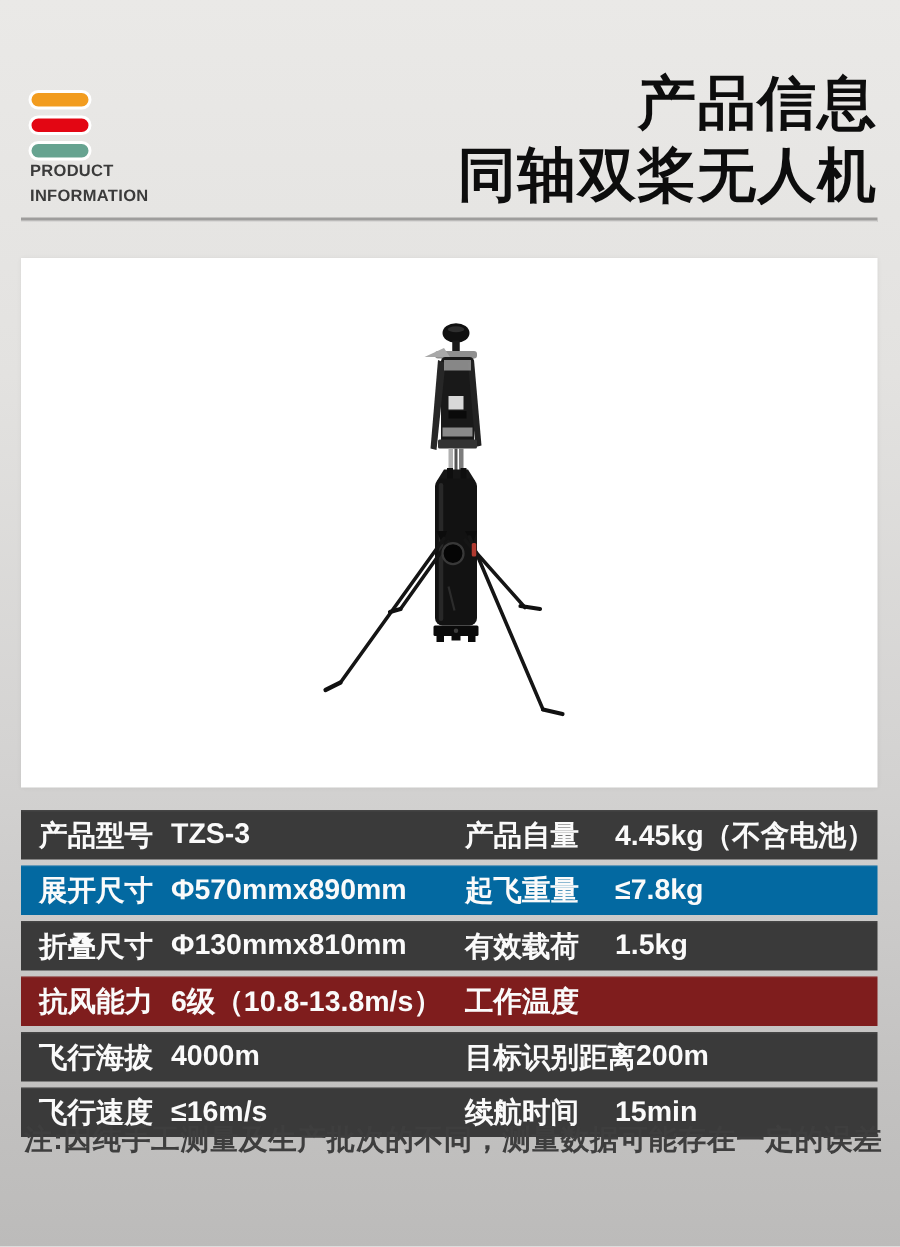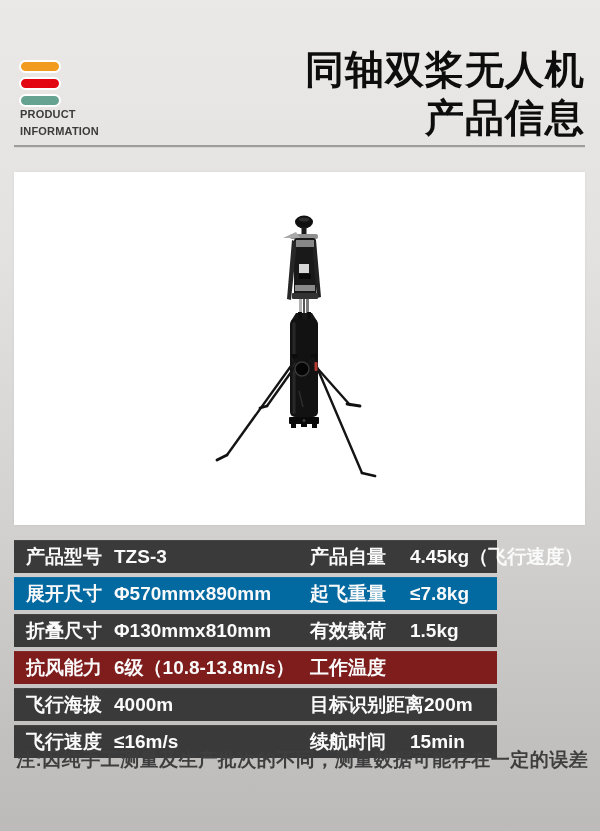--- a/index.html
+++ b/index.html
@@ -34,21 +34,21 @@
   }
 
   
   .panel{
     position:absolute;left:14px;top:172px;width:571px;height:353px;
     background:#ffffff;box-shadow:0 0 3px rgba(0,0,0,.06);
   }
   .drone-svg{position:absolute;left:204px;top:209px;}
 
   
-  .spec-table{position:absolute;left:14px;top:540px;width:483px;}
+  .spec-table{position:absolute;left:14px;top:540px;width:571px;}
   .spec-row{
     display:grid;
     grid-template-columns:88px 196px minmax(100px,max-content) 1fr;
     align-items:center;
     height:33px;margin-bottom:4px;padding-left:12px;
     background:#3a3a3a;color:#fafafa;
     font-size:19px;font-weight:700;white-space:nowrap;
     box-shadow:inset 0 1px 0 rgba(255,255,255,.06);
   }
   .spec-row span{overflow:visible;}
@@ -65,22 +65,22 @@
 <div class="page">
 
   <div class="logo">
     <div class="bar" style="background: rgb(242, 156, 31);"></div>
     <div class="bar" style="background: rgb(227, 6, 19);"></div>
     <div class="bar" style="background: rgb(102, 163, 144);"></div>
   </div>
   <div class="eyebrow">PRODUCT INFORMATION</div>
 
   <div class="title">
+    <div>产品信息</div>
     <div>同轴双桨无人机</div>
-    <div>产品信息</div>
   </div>
 
   <div class="divider"></div>
 
   <div class="panel"></div>
 
   <svg class="drone-svg" width="200" height="280" viewBox="0 0 200 280">
 
     <ellipse cx="100" cy="13" rx="9" ry="6.5" fill="#101010"></ellipse>
     <ellipse cx="100" cy="10.5" rx="5.5" ry="2" fill="#2e2e2e"></ellipse>
@@ -132,21 +132,21 @@
     <rect x="108" y="215" width="5" height="4" fill="#0a0a0a"></rect>
     <rect x="97" y="215" width="6" height="3" fill="#0a0a0a"></rect>
     <circle cx="100" cy="211.5" r="1.5" fill="#3d3d3d"></circle>
   </svg>
 
   <div class="spec-table">
     <div class="spec-row" style="background: rgb(58, 58, 58);">
       <span>产品型号</span>
       <span>TZS-3</span>
       <span>产品自量</span>
-      <span>4.45kg（飞行速度）</span>
+      <span>4.45kg（不含电池）</span>
     </div>
     <div class="spec-row" style="background: #0369a1;">
       <span>展开尺寸</span>
       <span>Φ570mmx890mm</span>
       <span>起飞重量</span>
       <span>≤7.8kg</span>
     </div>
     <div class="spec-row" style="background: rgb(58, 58, 58);">
       <span>折叠尺寸</span>
       <span>Φ130mmx810mm</span>

